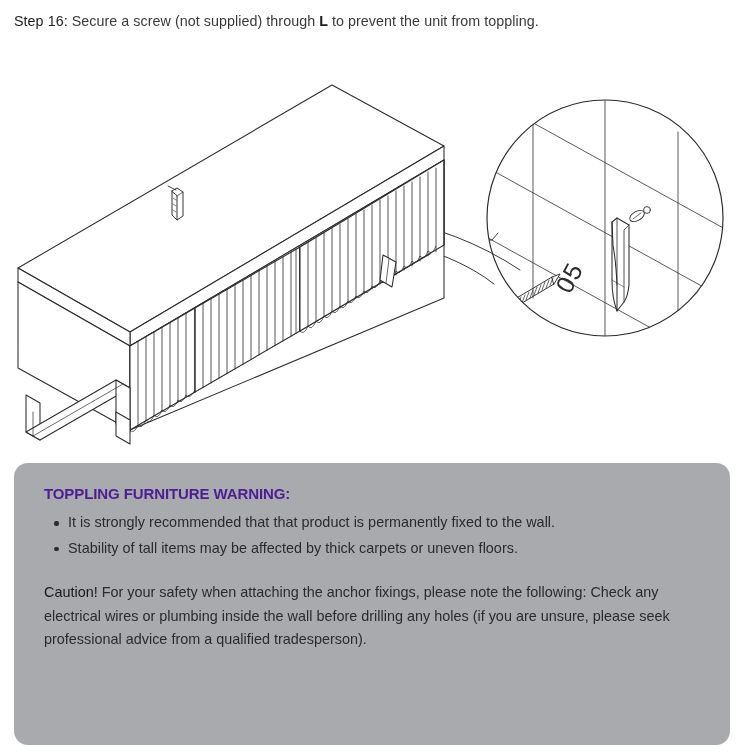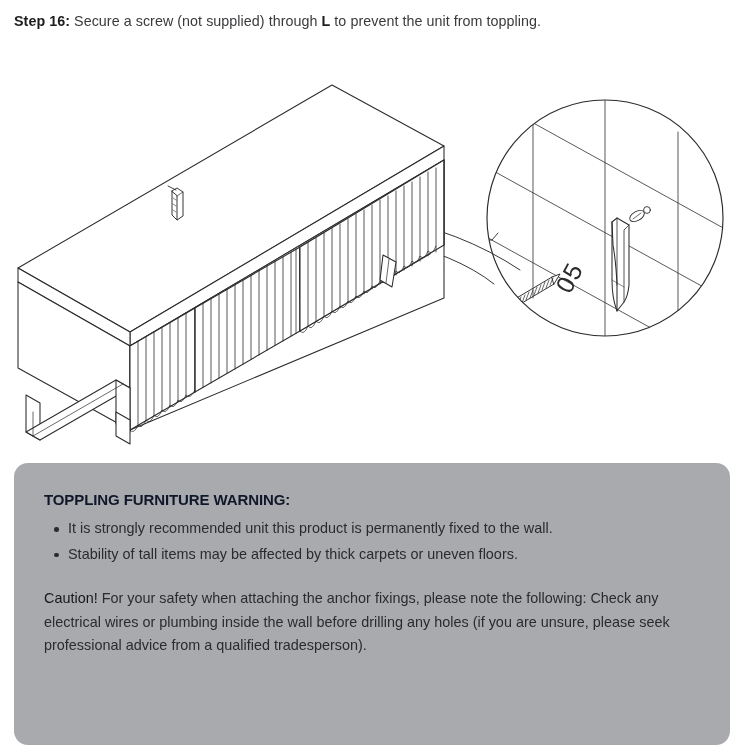--- a/index.html
+++ b/index.html
@@ -23,21 +23,21 @@
     left: 14px;
     top: 11px;
     width: 730px;
     font-size: 14.3px;
     line-height: 20px;
     color: #3a3a3d;
     letter-spacing: 0.05px;
     white-space: nowrap;
   }
   #step-header .step-label {
-    font-weight: bold;
+    font-weight: normal;
     color: #1d1d1f;
   }
   #step-header .bold-part {
     font-weight: bold;
     color: #1d1d1f;
   }
 
   
   #illustration {
     position: absolute;
@@ -58,23 +58,23 @@
     width: 716px;
     height: 282px;
     background: #a8aaad;
     border-radius: 14px;
     box-sizing: border-box;
     padding: 16px 22px 14px 22px;
   }
   #warning-title {
     font-size: 15px;
     font-weight: bold;
-    color: #0f172a;
+    color: #4c1d95;
     letter-spacing: -0.1px;
-    margin: 12px 0 2px 8px;
+    margin: 6px 0 2px 8px;
   }
   #warning-list {
     list-style: none;
     margin: 8px 0 0 0;
     padding: 0;
   }
   #warning-list li {
     position: relative;
     font-size: 14.4px;
     line-height: 25.5px;
@@ -292,17 +292,17 @@
         <path d="M168 146 L176 150" fill="none" stroke-width="0.9"></path>
       </g>
     </g>
   </g>
 </svg>
 </div>
 
 <div id="warning-panel">
   <div id="warning-title">TOPPLING FURNITURE WARNING:</div>
   <ul id="warning-list">
-    <li>It is strongly recommended unit this product is permanently fixed to the wall.</li>
+    <li>It is strongly recommended that that product is permanently fixed to the wall.</li>
     <li>Stability of tall items may be affected by thick carpets or uneven floors.</li>
   </ul>
   <div id="caution-block"><span class="caution-lead">Caution!</span><span> For your safety when attaching the anchor fixings, please note the following: Check any electrical wires or plumbing inside the wall before drilling any holes (if you are unsure, please seek professional advice from a qualified tradesperson).</span></div>
 </div>
 
 </body></html>

